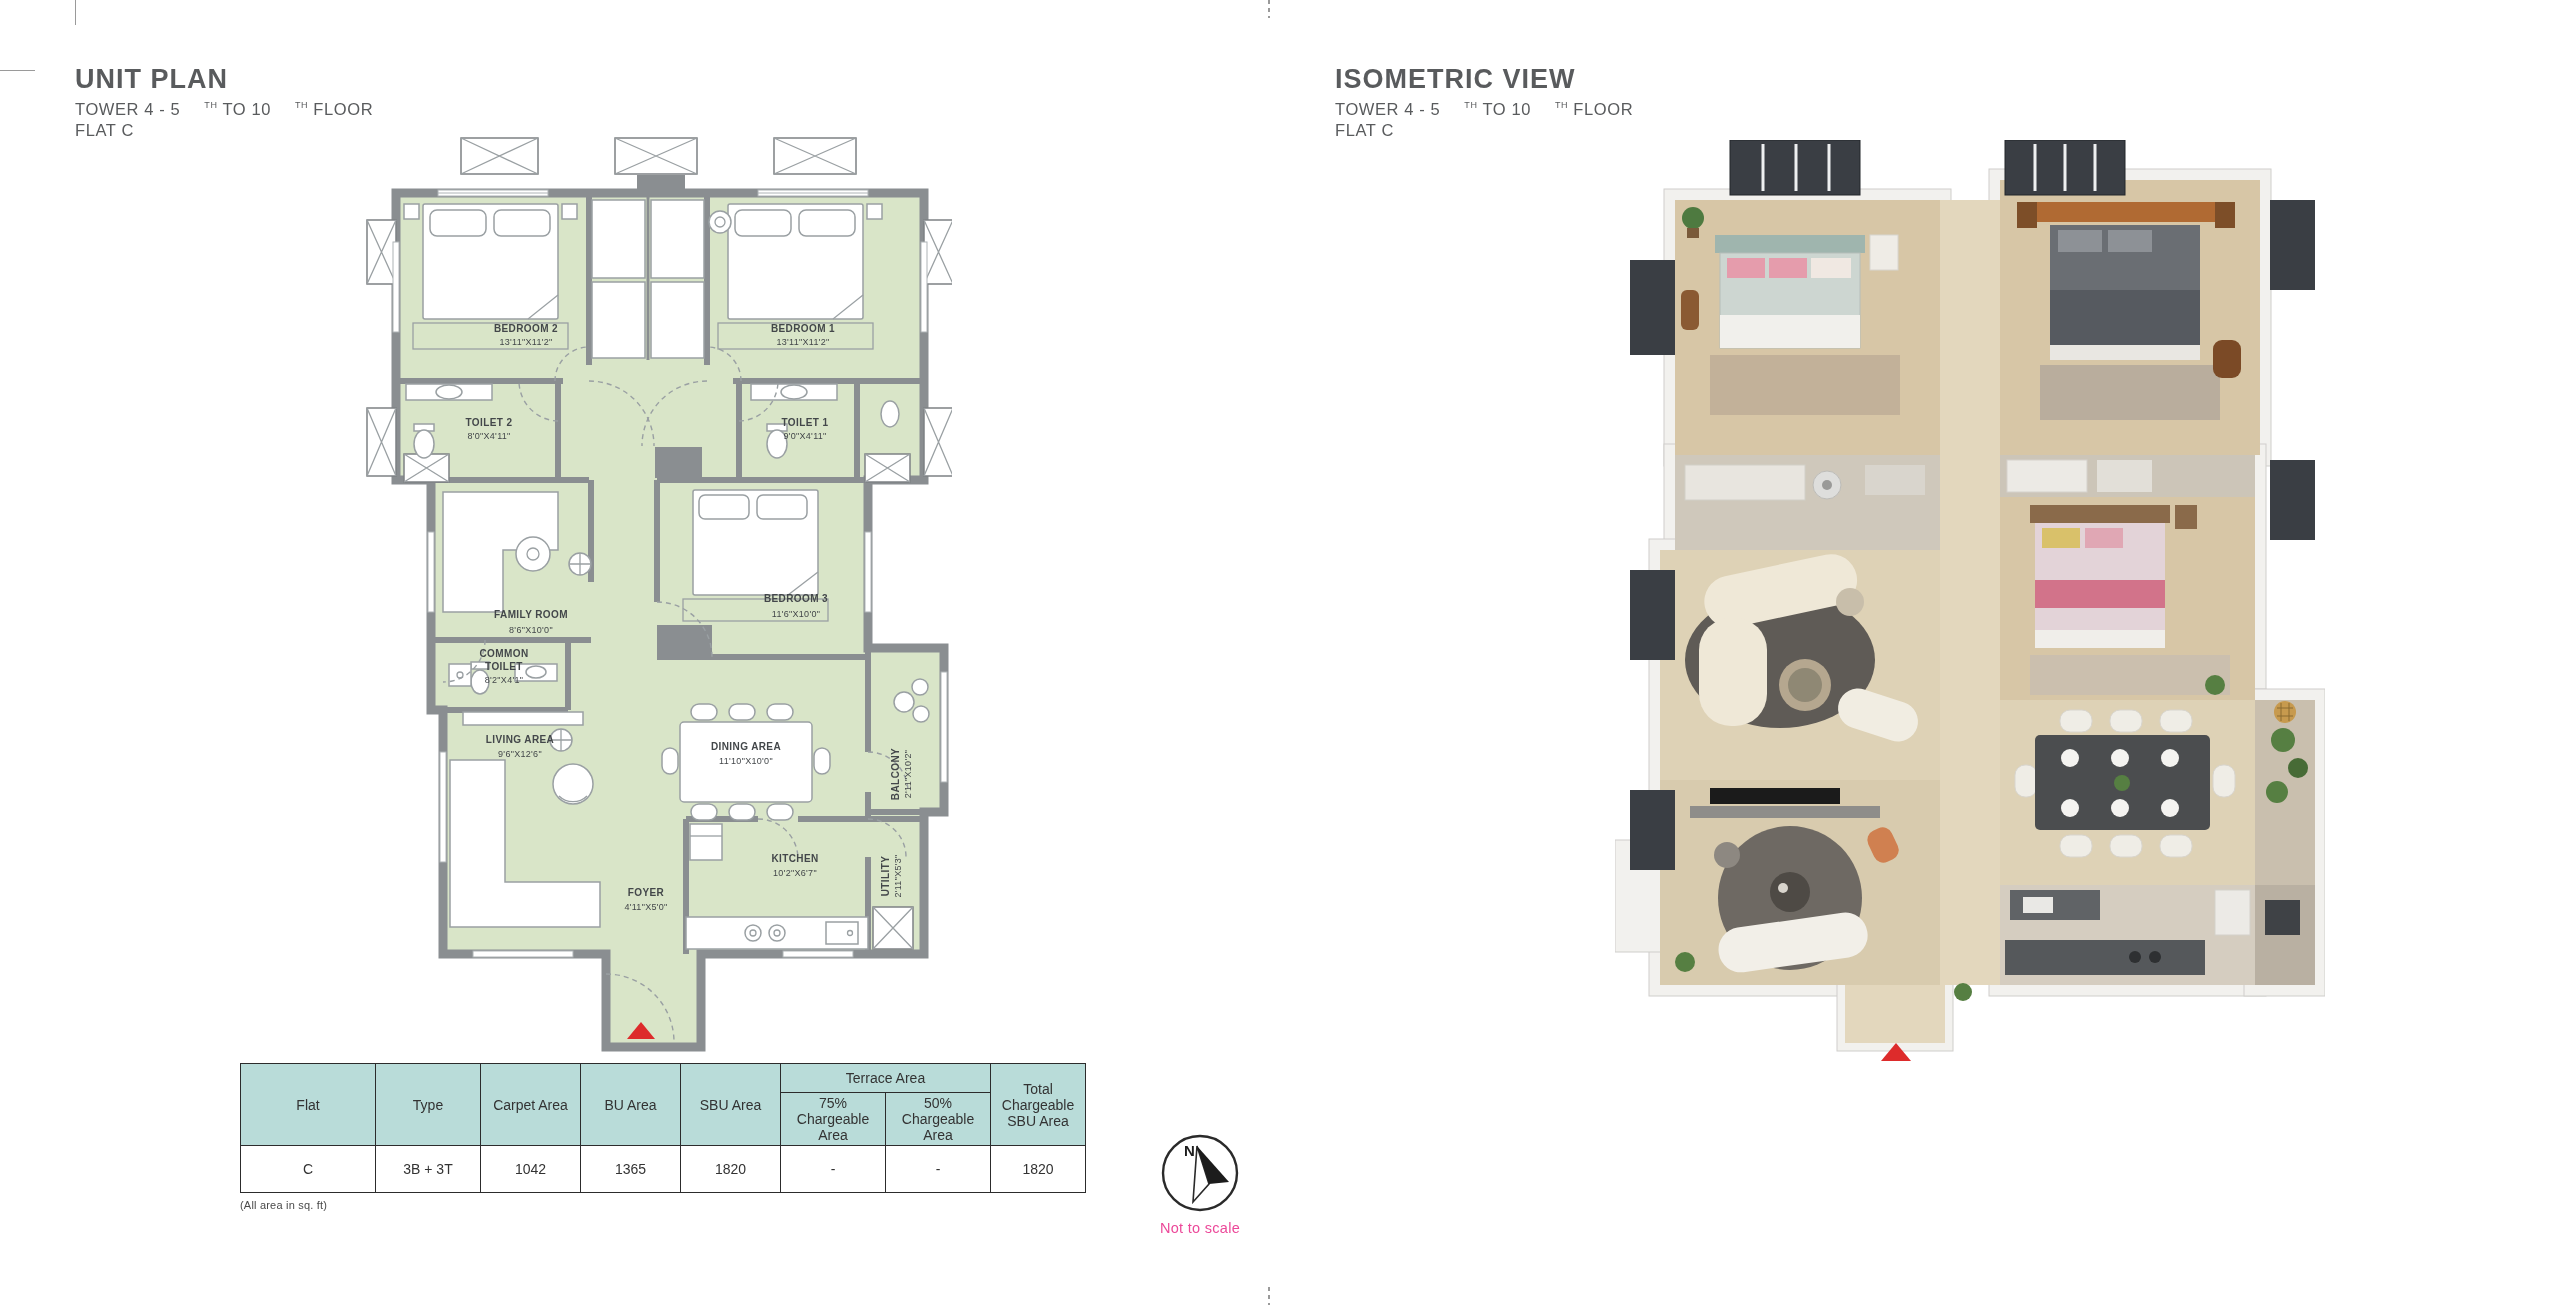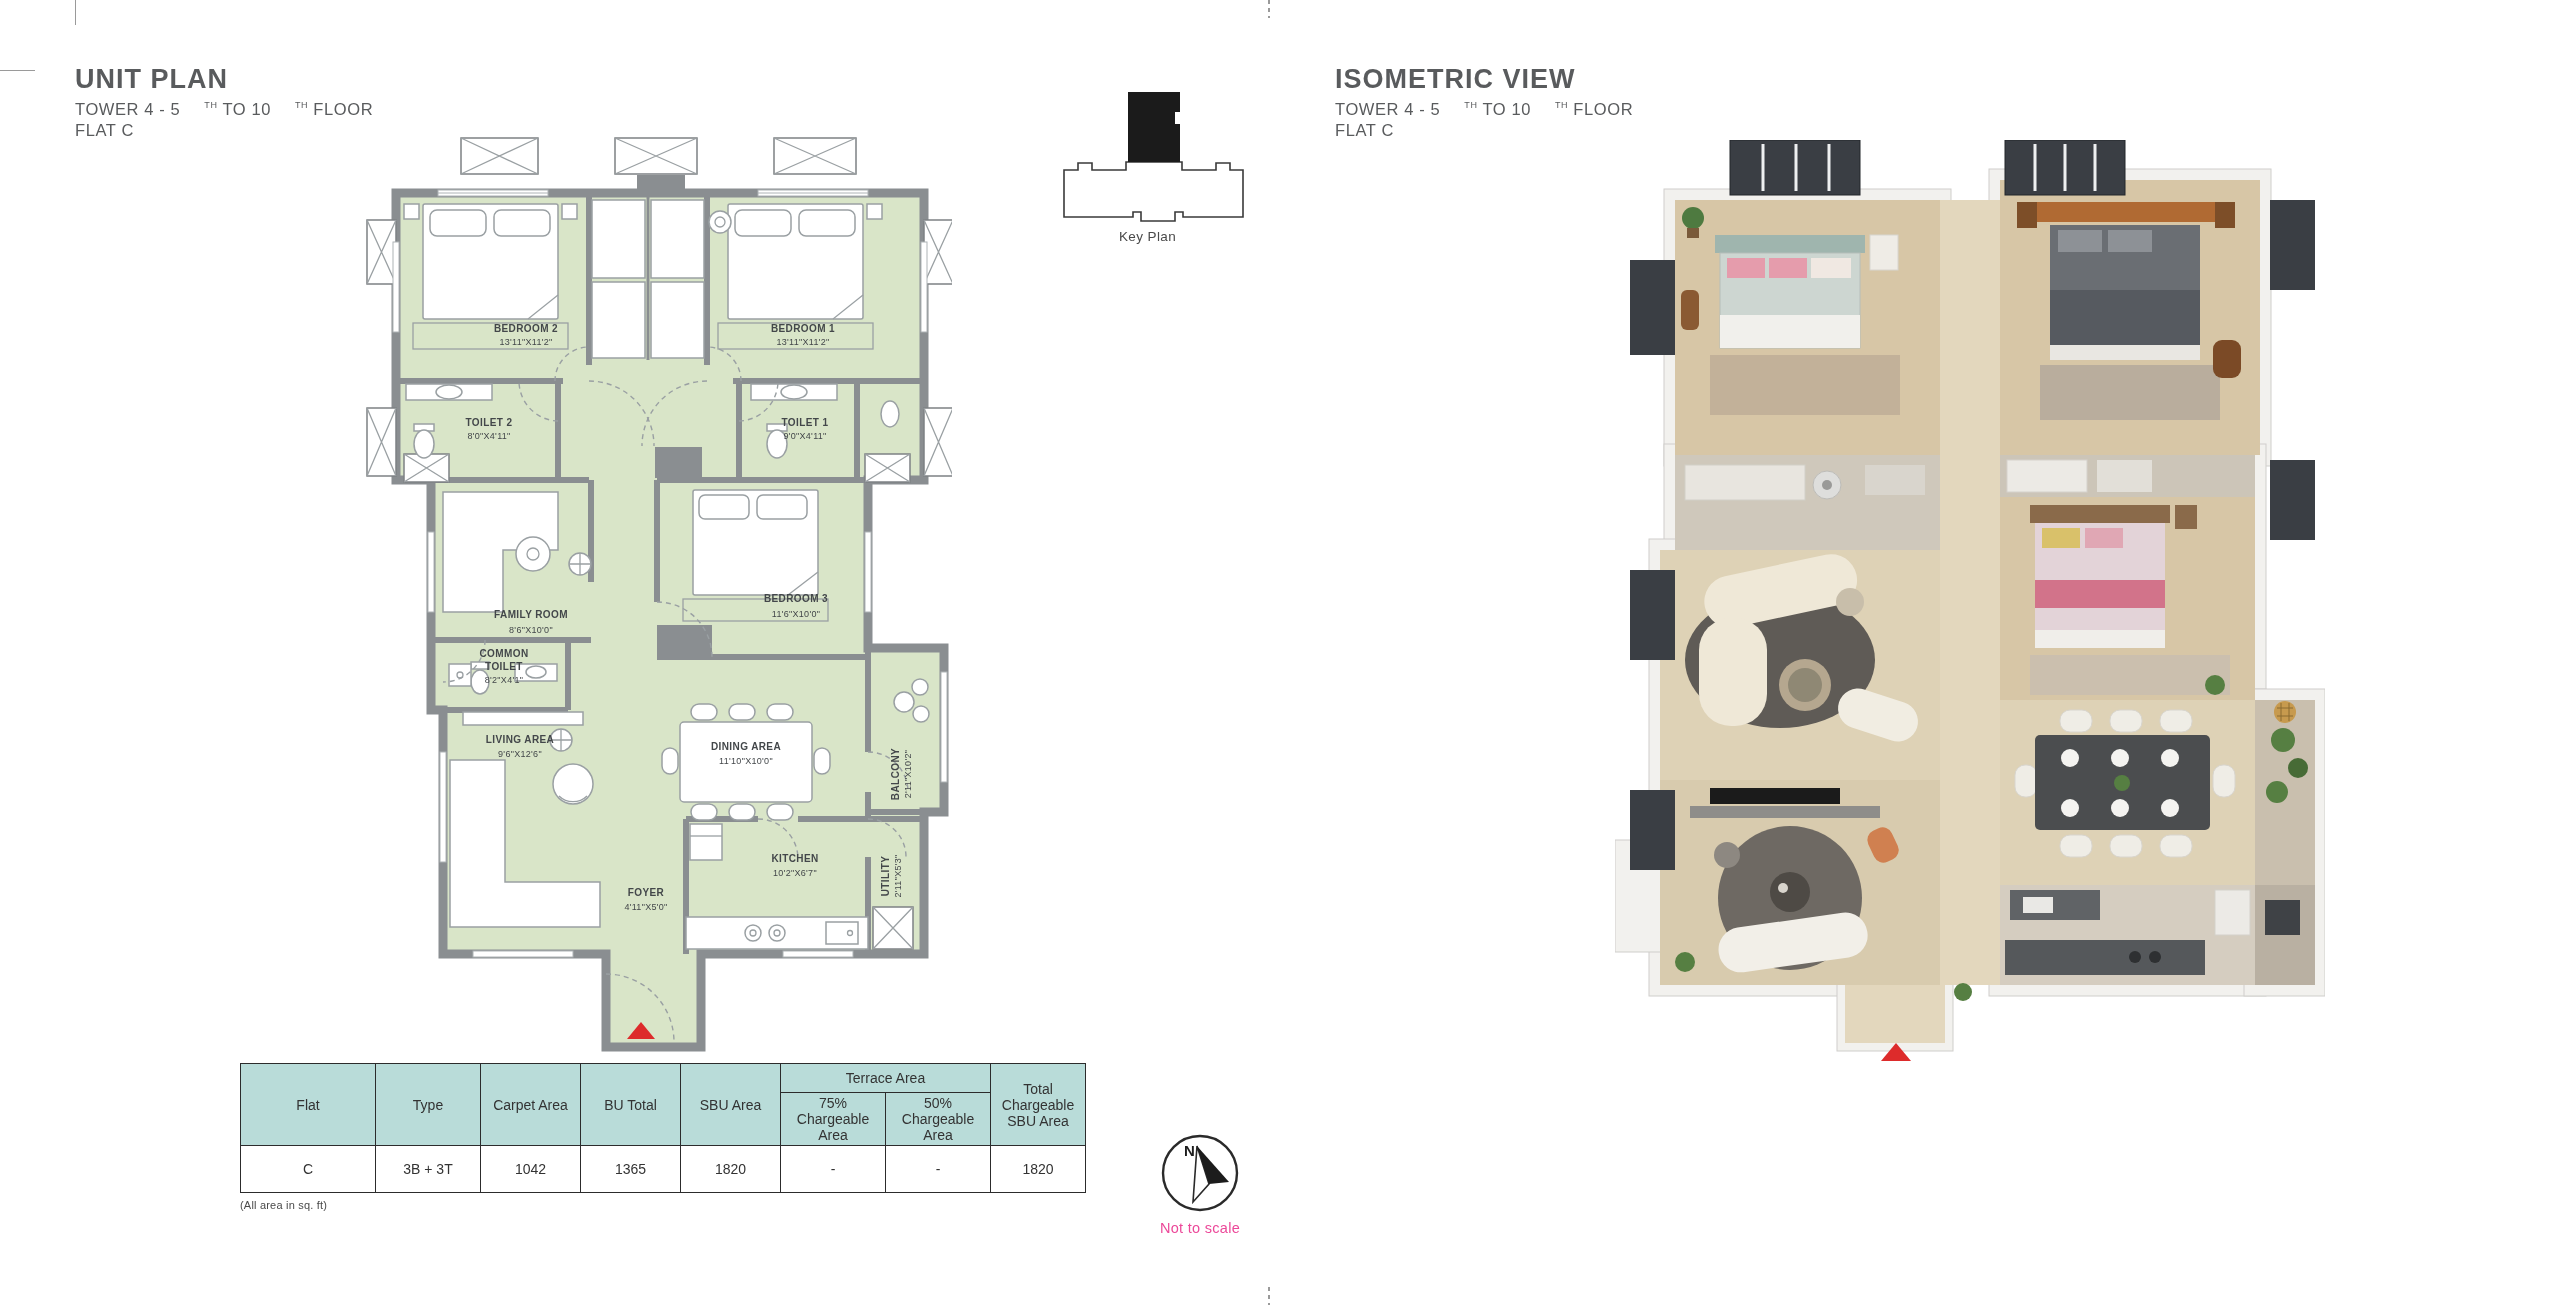--- a/index.html
+++ b/index.html
@@ -288,27 +288,20 @@
       <g transform="translate(664,764) rotate(-90)">
         <text class="lbl" x="0" y="-3">UTILITY</text>
         <text class="dim" x="0" y="9">2'11"X5'3"</text>
       </g>
       <text class="lbl" x="418" y="784">FOYER</text>
       <text class="dim" x="418" y="798">4'11"X5'0"</text>
     </g>
     <polygon points="399,927 427,927 413,910" fill="#dd2b2b"></polygon>
   </svg>
 
-  <div class="keyplan" style="left:1040px;top:70px;width:215px;">
-    <svg style="position:static;" width="215" height="155" viewBox="0 0 215 155">
-      <path d="M24,100 h14 v-7 h14 v7 h34 v-8 h56 v8 h34 v-7 h14 v7 h13 v47 h-60 v-5 h-8 v9 h-34 v-9 h-8 v5 h-69 z" fill="#fff" stroke="#3a3a3a" stroke-width="1.6"></path>
-      <path d="M88,22 h52 v20 h-5 v12 h5 v38 h-52 z" fill="#1b1b1b"></path>
-    </svg>
-    <div class="kp-label">Key Plan</div>
-  </div>
 
   <svg style="left:1615px;top:140px;" width="710" height="935" viewBox="0 0 710 935">
     <g>
       <rect x="49" y="49" width="287" height="277" fill="#f2f1ee" stroke="#cfcecb"></rect>
       <rect x="374" y="29" width="282" height="297" fill="#f2f1ee" stroke="#cfcecb"></rect>
       <rect x="49" y="304" width="287" height="117" fill="#f2f1ee" stroke="#cfcecb"></rect>
       <rect x="374" y="304" width="277" height="267" fill="#f2f1ee" stroke="#cfcecb"></rect>
       <rect x="34" y="399" width="302" height="457" fill="#f2f1ee" stroke="#cfcecb"></rect>
       <rect x="374" y="549" width="277" height="307" fill="#f2f1ee" stroke="#cfcecb"></rect>
       <rect x="629" y="549" width="81" height="307" fill="#f2f1ee" stroke="#cfcecb"></rect>
@@ -458,21 +451,21 @@
         <col style="width:100px">
           <col style="width:105px">
           <col style="width:105px">
           <col style="width:95px">
       </colgroup>
       <tbody>
           <tr>
         <th rowspan="2">Flat</th>
         <th rowspan="2">Type</th>
         <th rowspan="2">Carpet Area</th>
-        <th rowspan="2">BU Total</th>
+        <th rowspan="2">BU Area</th>
         <th rowspan="2">SBU Area</th>
         <th colspan="2" style="height:24px;margin-top:28px;">Terrace Area</th>
         <th rowspan="2">Total Chargeable SBU Area</th>
       </tr>
       <tr>
         <th style="height:40px;">75% Chargeable Area</th>
         <th>50% Chargeable Area</th>
       </tr>
       <tr>
         <td>C</td>

